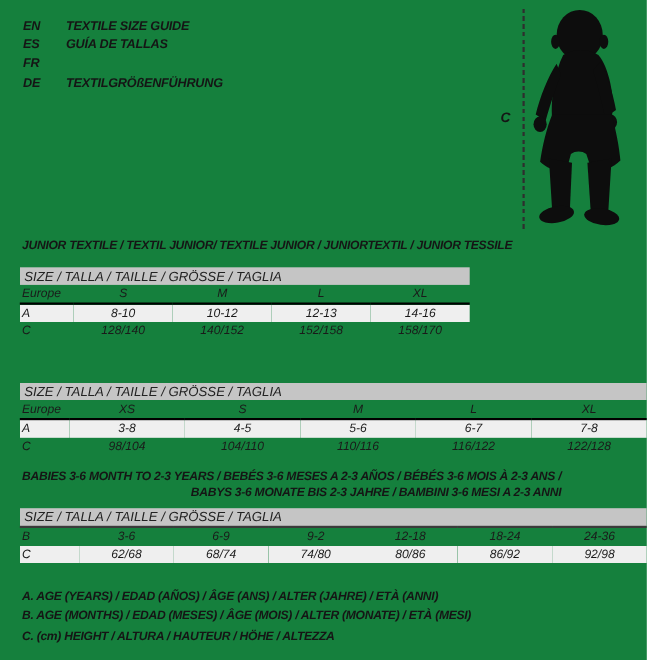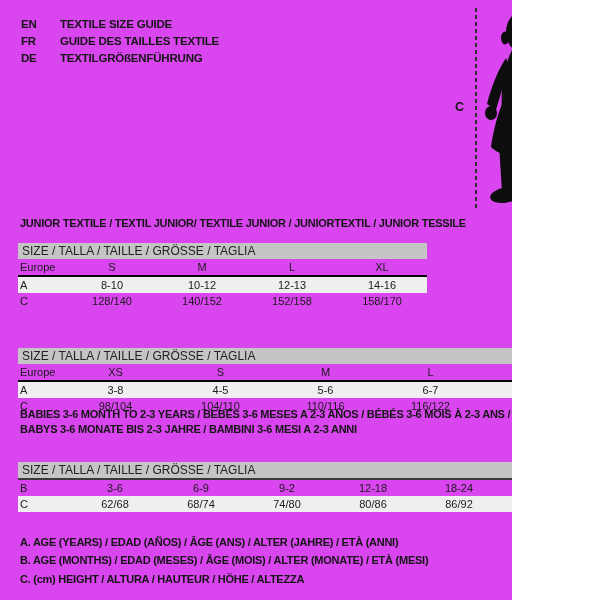--- a/index.html
+++ b/index.html
@@ -1,37 +1,37 @@
 <!DOCTYPE html>
 <html><head>
 <meta charset="utf-8">
 <style>
   html,body{margin:0;padding:0;background:#fff;}
-  .page{position:relative;width:512px;height:600px;background:#d946ef;overflow:hidden;
-        font-family:"Liberation Sans","DejaVu Sans",sans-serif;color:#151515;}
+  .page{position:relative;width:588px;height:600px;background:#15803d;overflow:hidden;
+        font-family:"Liberation Sans","DejaVu Sans",sans-serif;color:#151515;font-style:italic;}
 
   
   .langs{position:absolute;left:21px;top:15px;}
   .lang-row{display:flex;height:17.4px;align-items:center;}
   .lang-code{width:39px;font-weight:bold;font-size:11.5px;letter-spacing:-0.2px;}
   .lang-title{font-weight:bold;font-size:11.5px;letter-spacing:-0.2px;white-space:nowrap;}
 
   
   .figure{position:absolute;left:450px;top:0;width:150px;height:218px;}
   .dash{position:absolute;left:25px;top:8px;width:2px;height:201px;
         background:repeating-linear-gradient(to bottom,#2e2e2e 0 4px,transparent 4px 7px);}
   .c-label{position:absolute;left:5px;top:100px;font-weight:bold;font-size:12.5px;}
   .figure svg{position:absolute;left:32px;top:8px;}
 
   
   .tbl-title{position:absolute;left:20px;font-size:11px;font-weight:bold;
              letter-spacing:-0.25px;white-space:nowrap;color:#151515;}
   #title-junior{top:217px;}
   #title-children{top:321px;}
-  #title-babies{top:407px;}
+  #title-babies{top:426px;text-align:right;}
   #title-babies .tline{line-height:15px;white-space:nowrap;}
   .sub{font-size:8px;vertical-align:-2px;letter-spacing:0;}
 
   
   table.size-table{position:absolute;border-collapse:collapse;table-layout:fixed;
                    font-size:11px;color:#1a1a1a;}
   #t-junior{left:18px;top:243px;width:409px;}
   #t-children{left:18px;top:348px;width:570px;}
   #t-babies{left:18px;top:462px;width:570px;}
   .size-table td{height:16px;text-align:center;padding:0;white-space:nowrap;overflow:hidden;}
@@ -51,22 +51,25 @@
 <body>
 
 <div class="page">
 
   <div class="langs">
     <div class="lang-row">
       <span class="lang-code">EN</span>
       <span class="lang-title">TEXTILE SIZE GUIDE</span>
     </div>
     <div class="lang-row">
+      <span class="lang-code">ES</span>
+      <span class="lang-title">GUÍA DE TALLAS</span>
+    </div>
+    <div class="lang-row">
       <span class="lang-code">FR</span>
-      <span class="lang-title">GUIDE DES TAILLES TEXTILE</span>
     </div>
     <div class="lang-row">
       <span class="lang-code">DE</span>
       <span class="lang-title">TEXTILGRÖßENFÜHRUNG</span>
     </div>
   </div>
 
   <div class="figure">
     <span class="c-label">C</span>
     <div class="dash"></div>

